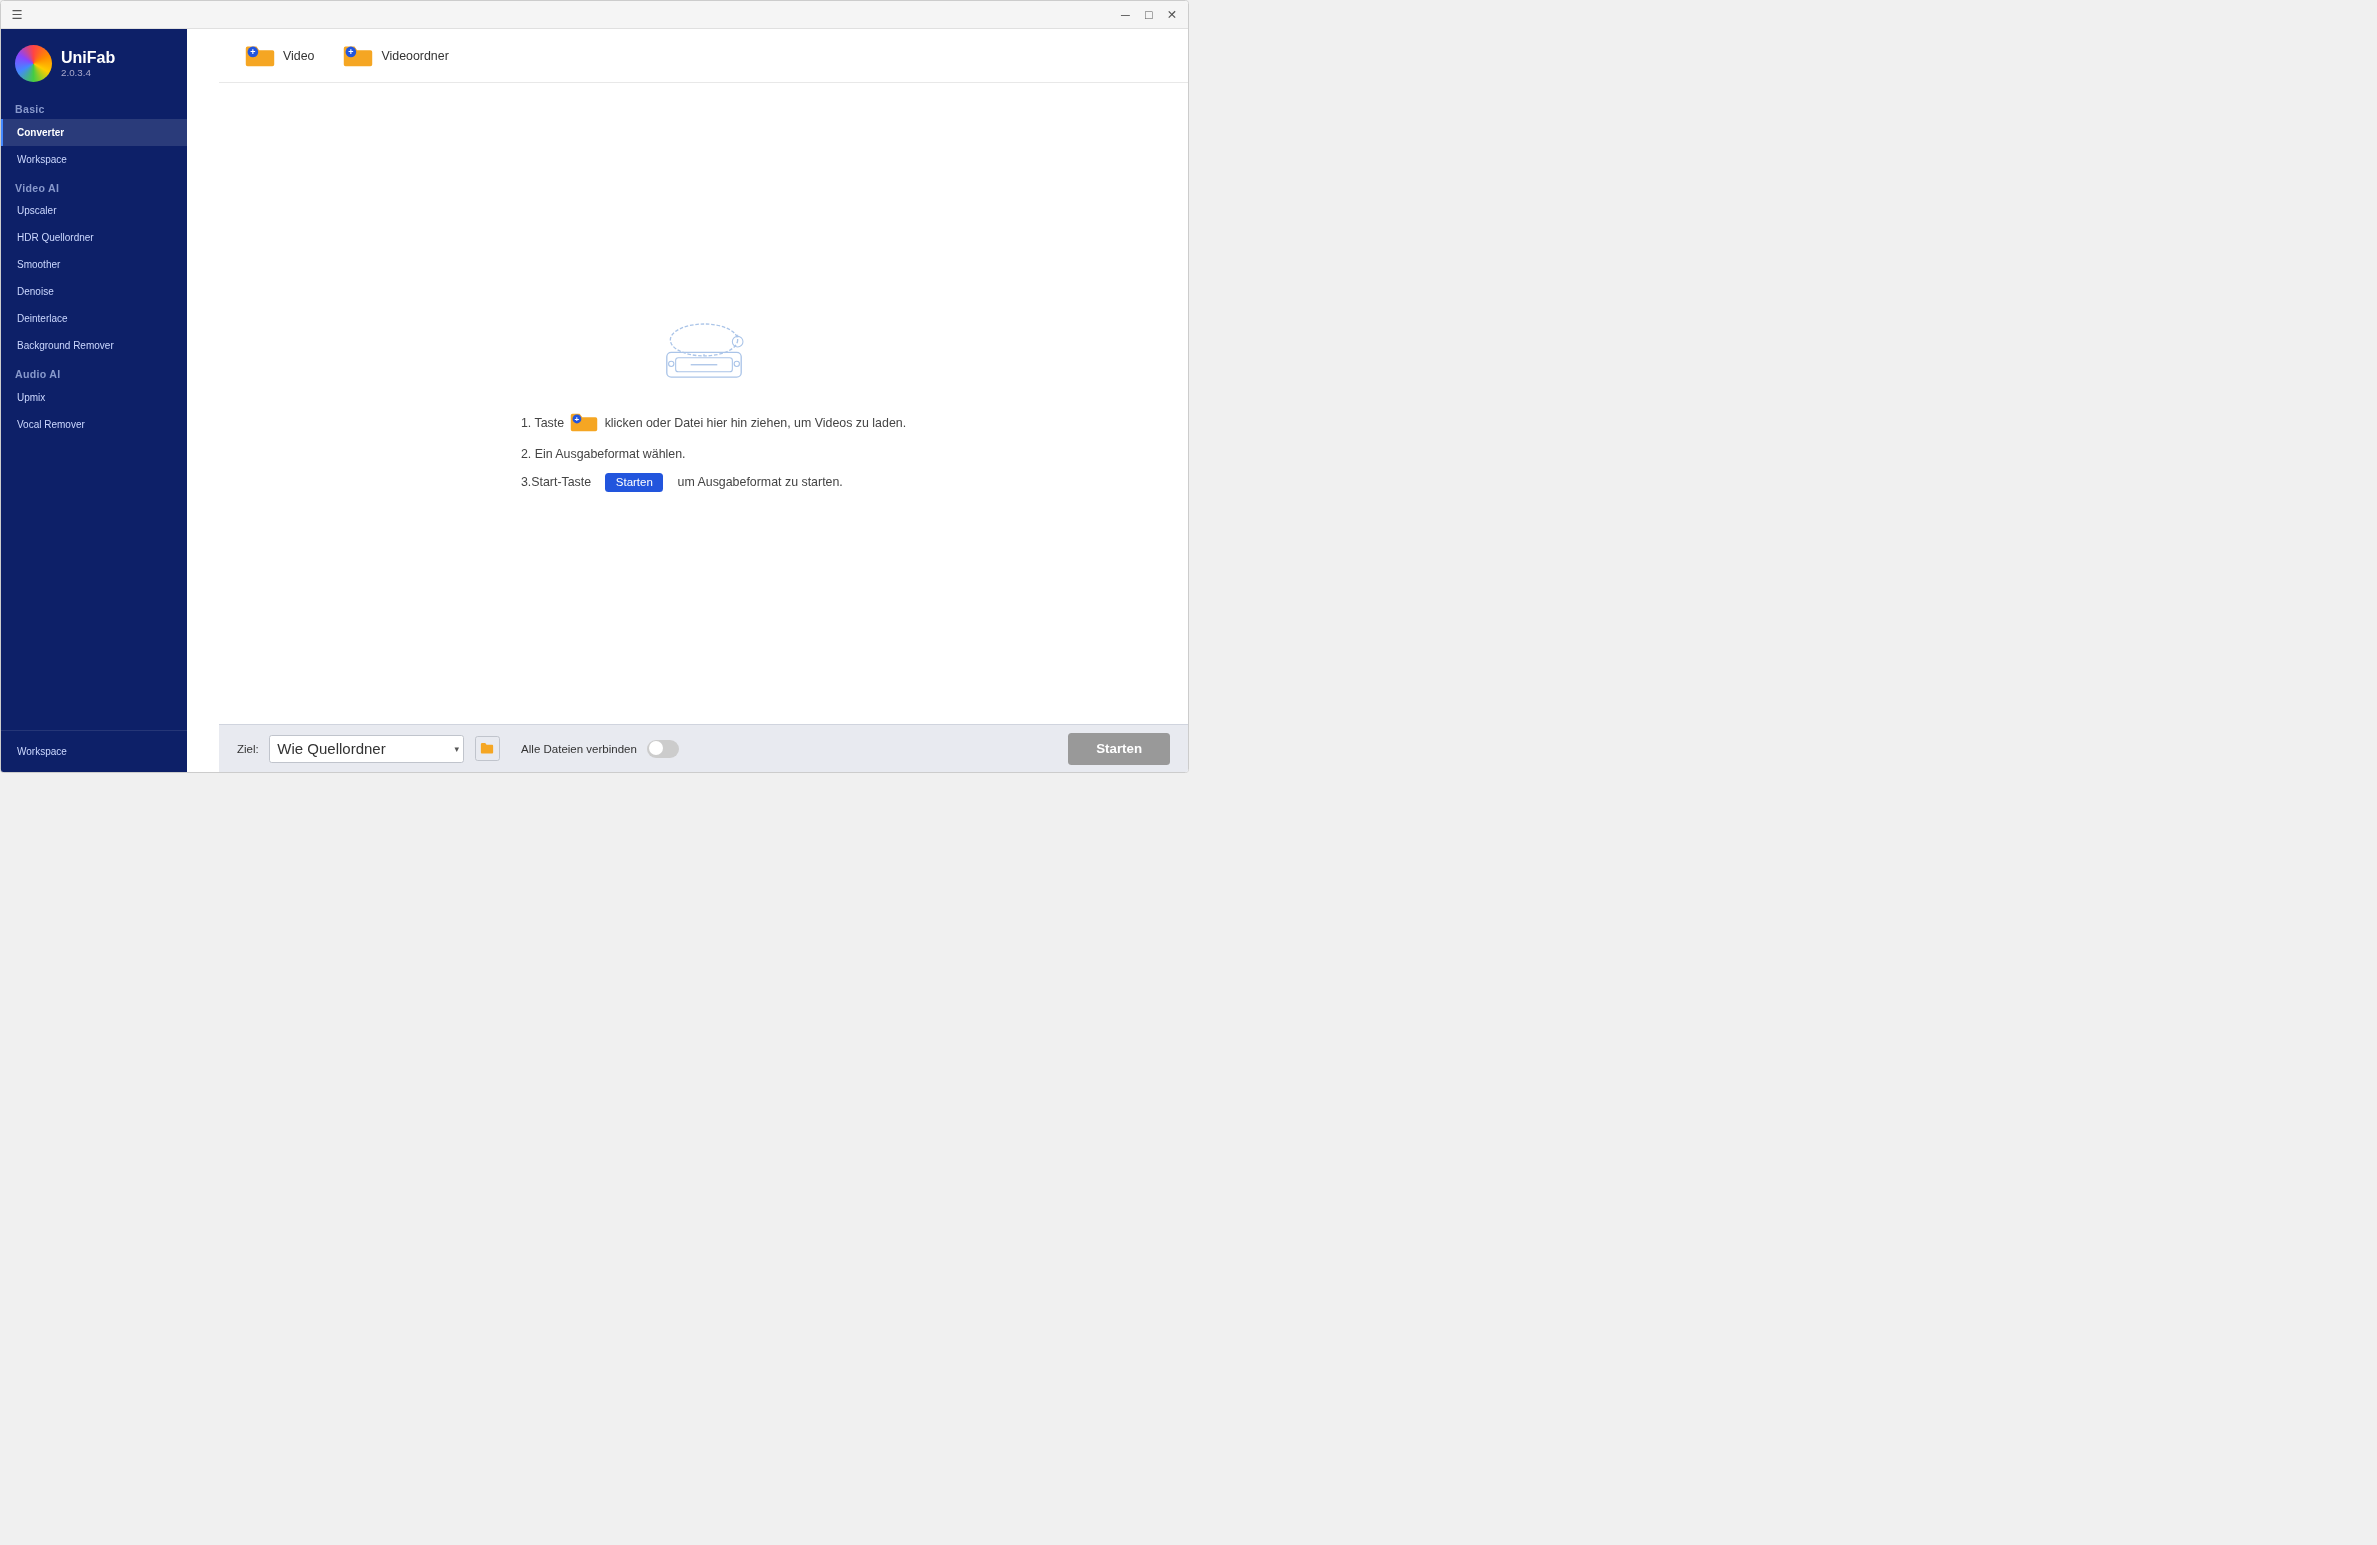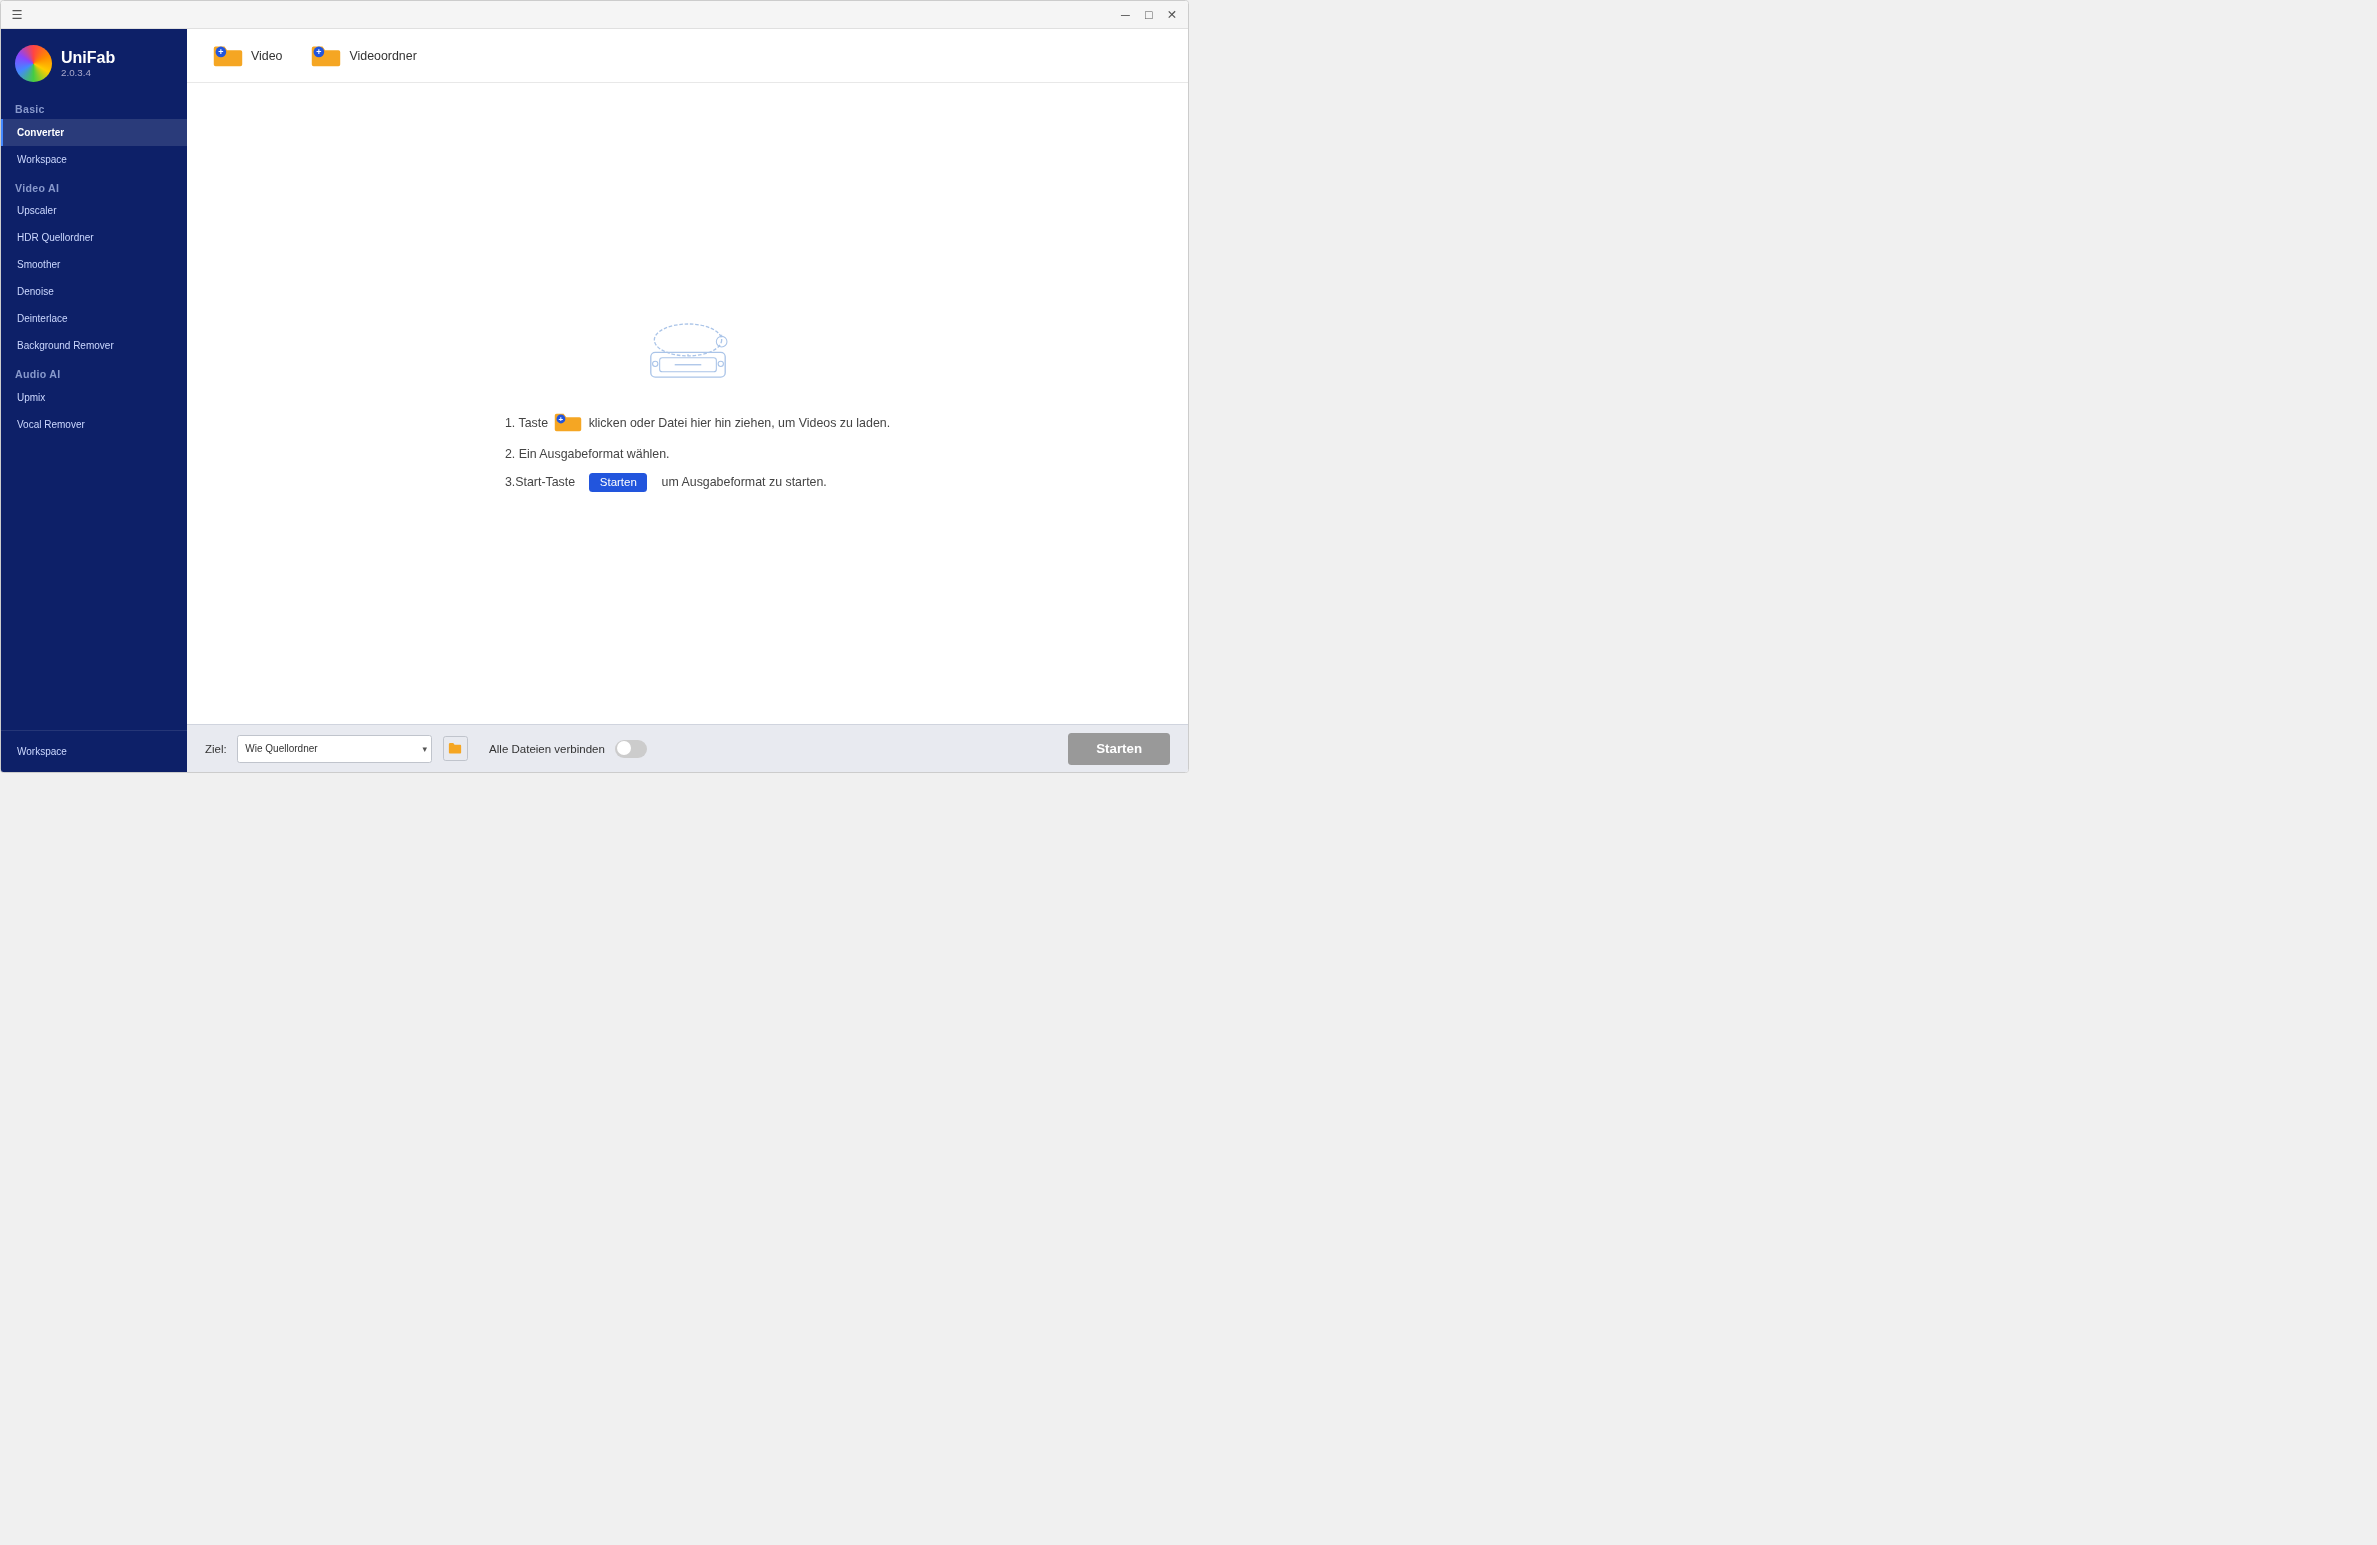--- a/index.html
+++ b/index.html
@@ -52,20 +52,21 @@
       border: none;
       background: transparent;
     }
     .hamburger { margin-right: auto; }
 
     
     .main-layout {
       display: flex;
       flex: 1;
       overflow: hidden;
+      gap: 32px;
     }
 
     
     .sidebar {
       width: 186px;
       background: #0d2068;
       color: #fff;
       display: flex;
       flex-direction: column;
       flex-shrink: 0;
@@ -215,21 +216,21 @@
       position: relative;
       display: flex;
       align-items: center;
     }
     .path-select-wrap select {
       height: 28px;
       border: 0.9px solid #c0c4cc;
       border-radius: 2.7px;
       background: #fff;
       padding: 0 21px 0 7px;
-      font-size: 10px;
+      font-size: 15px;
       color: #333;
       appearance: none;
       min-width: 195px;
     }
     .path-select-wrap .chevron {
       position: absolute;
       right: 5.3px;
       pointer-events: none;
       font-size: 9px;
       color: #555;

